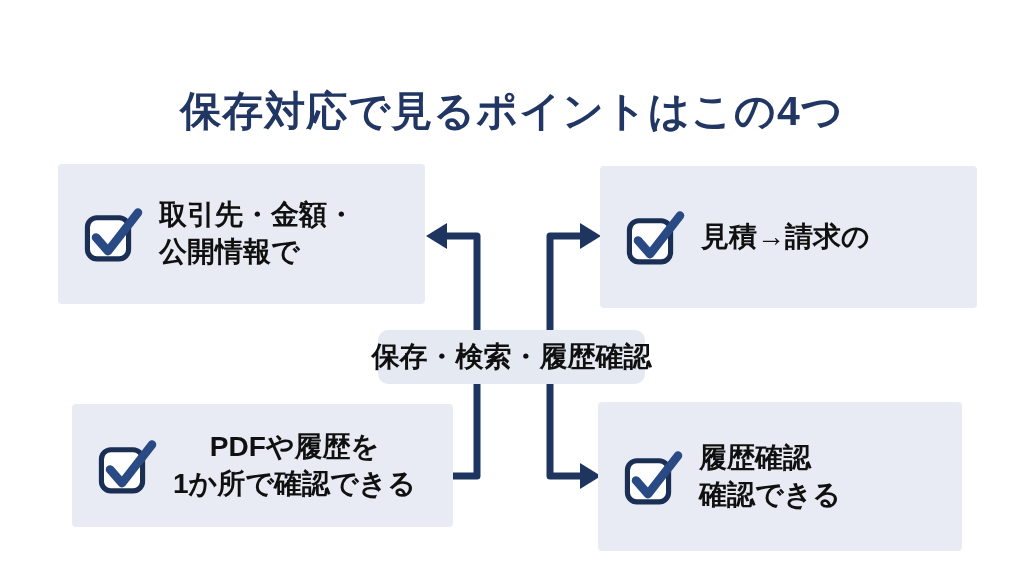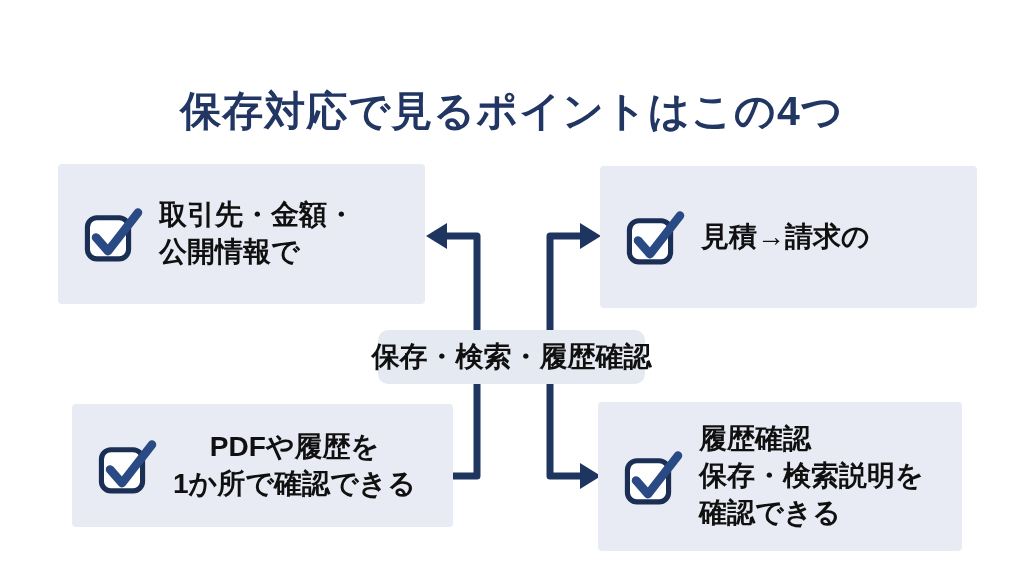--- a/index.html
+++ b/index.html
@@ -131,20 +131,19 @@
     </div>
   </div>
 
   <div class="point-box box-br">
     <svg class="check-icon" width="60" height="58" viewBox="0 0 70 64">
       <rect x="4" y="13" width="48" height="48" rx="11" fill="#ffffff" stroke-width="6" stroke="#1b2f55"></rect>
       <path d="M14 36 L28 52 L63 7" fill="none" stroke-width="10" stroke-linecap="round" stroke-linejoin="round" stroke="#2a4a85"></path>
     </svg>
     <div class="box-text">
       <span>履歴確認</span>
-      <span>保存・検索説明を</span>
       <span>確認できる</span>
     </div>
   </div>
 
   <div class="center-pill">保存・検索・履歴確認</div>
 
 </div>
 
 </body></html>

